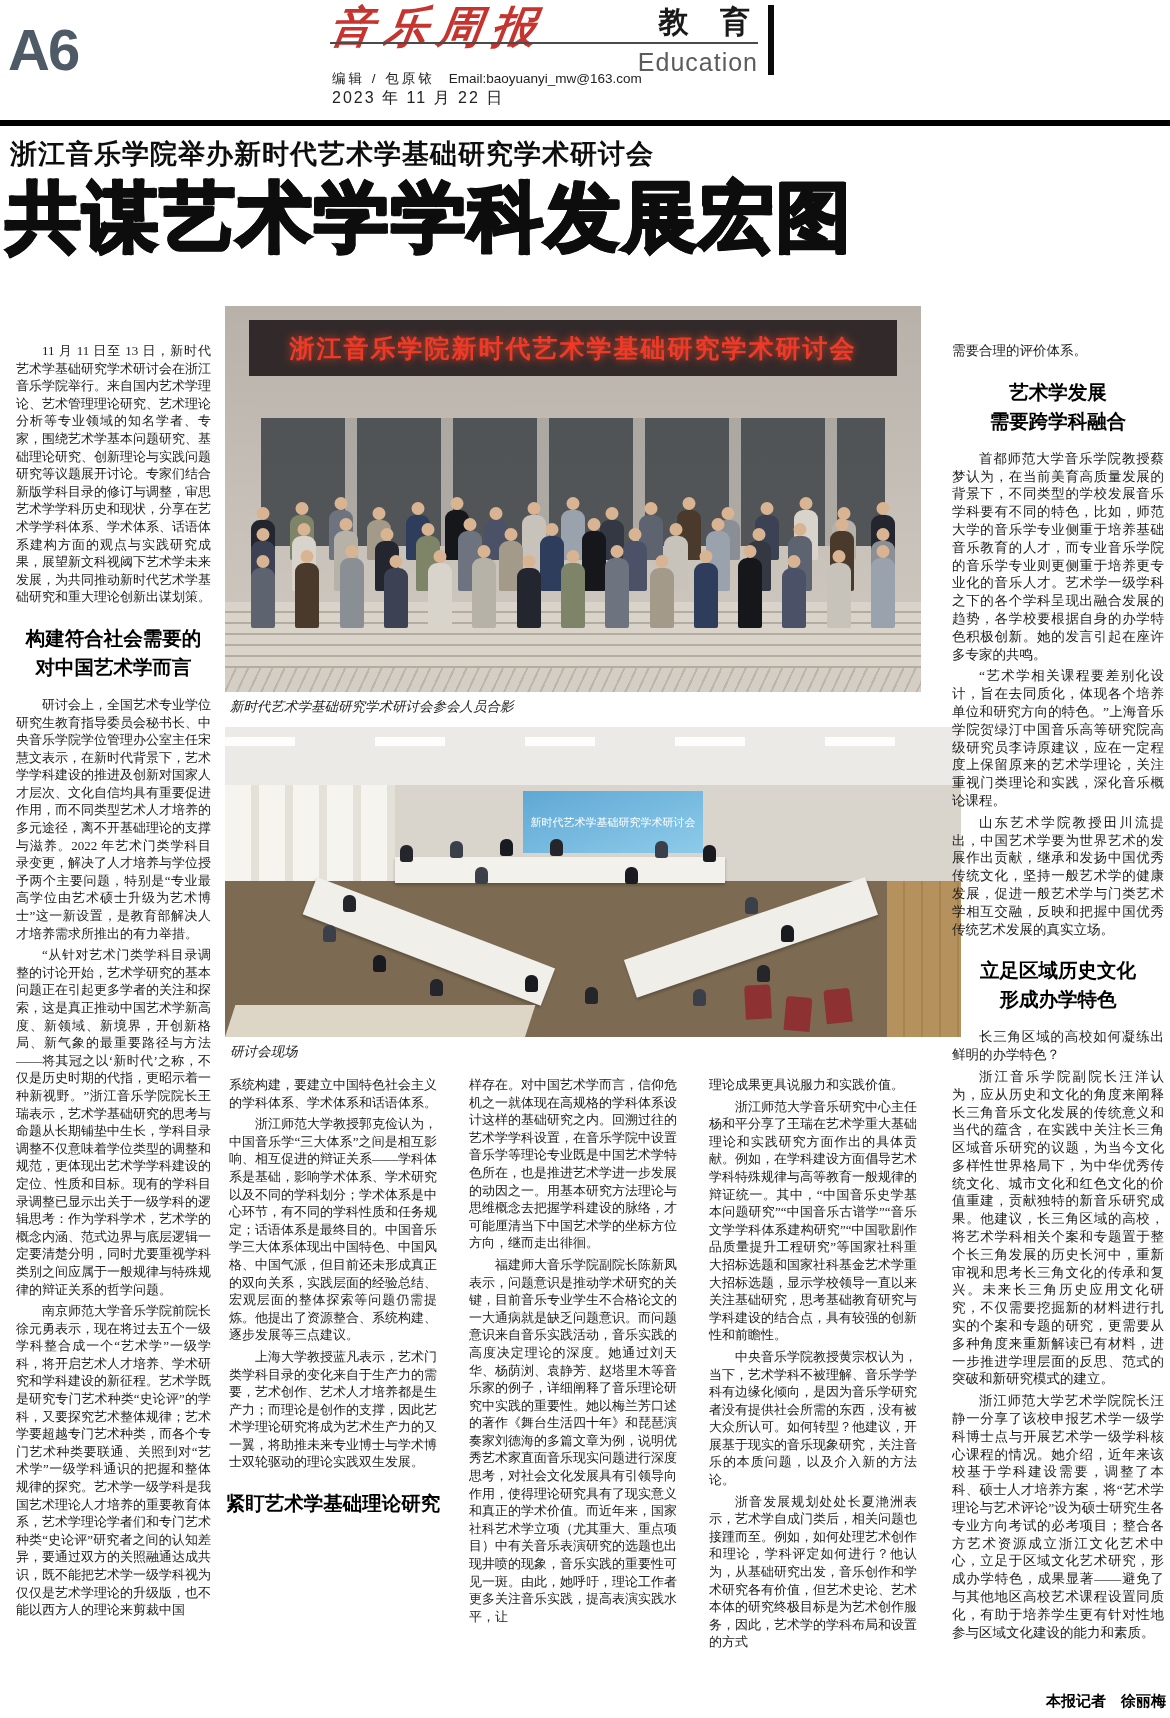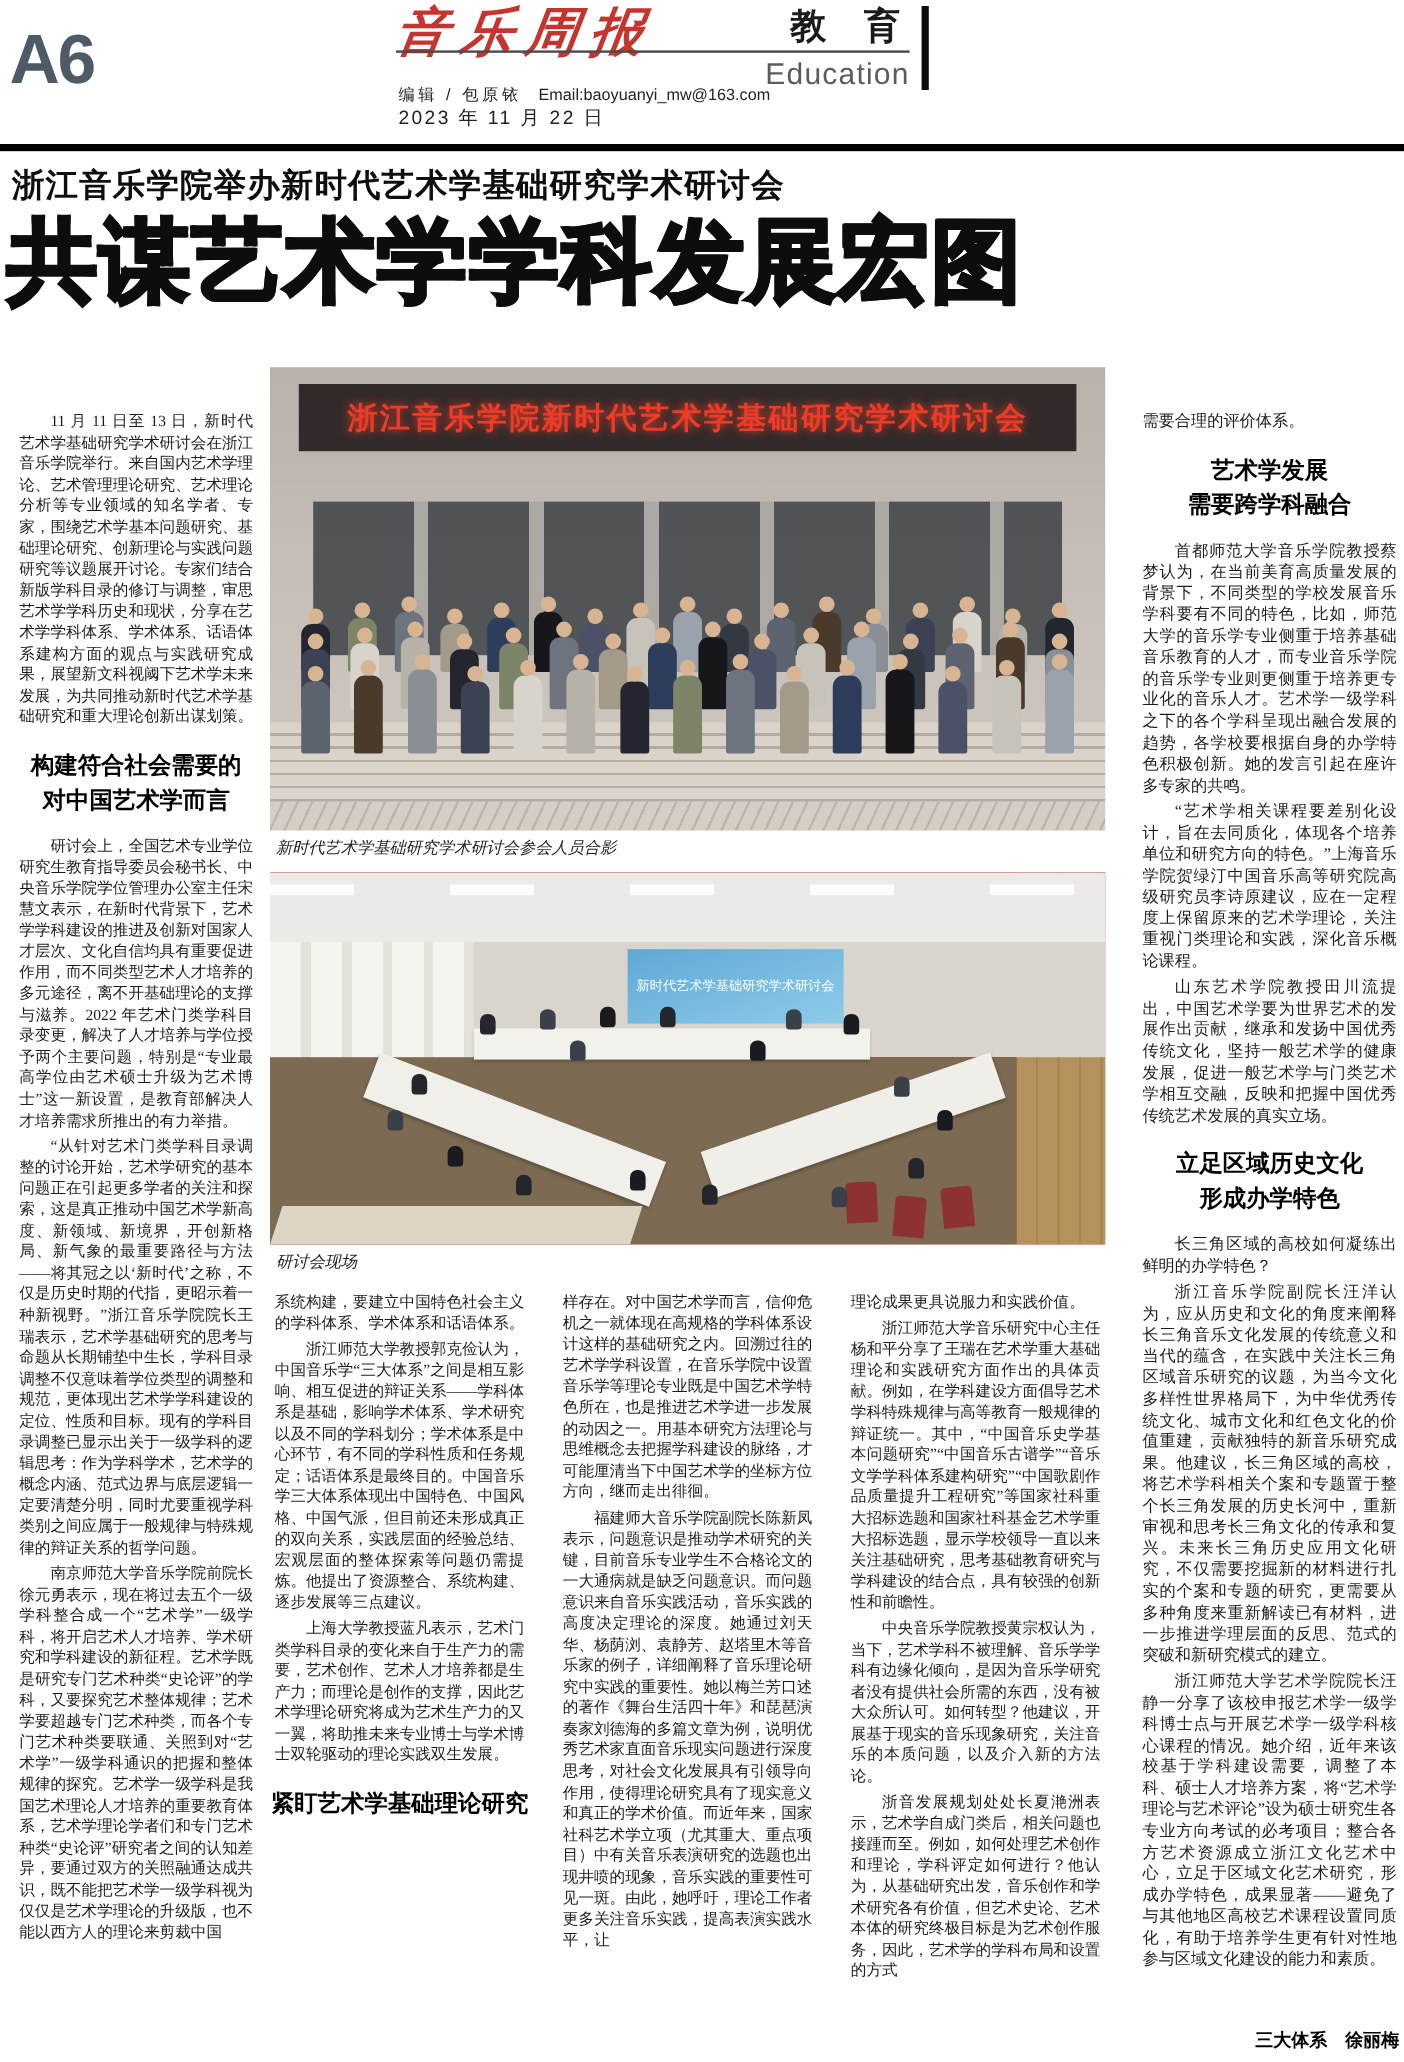--- a/index.html
+++ b/index.html
@@ -66,21 +66,21 @@
         background:repeating-linear-gradient(115deg,#d5cec4 0 9px,#bcb5aa 9px 11px); }
   .crowd-row { position:absolute; left:26px; right:26px; display:flex;
         justify-content:space-between; align-items:flex-end; }
   .row-back  { bottom:132px; } .row-mid { bottom:101px; } .row-front { bottom:64px; }
   .person { position:relative; width:24px; border-radius:9px 9px 2px 2px; }
   .person .head { position:absolute; top:-13px; left:50%; transform:translateX(-50%);
         width:13px; height:13px; border-radius:50%; background:#d9b492; }
 
   
   .photo2 { position:absolute; left:225px; top:727px; width:696px; height:310px; overflow:hidden;
-        background:#b91c1c; }
+        background:#f0abfc;padding-left:40px; }
   .p2-ceiling { position:absolute; left:0; top:0; right:0; height:58px; background:#eceae6; }
   .p2-lights { position:absolute; left:0; top:10px; right:0; height:9px; opacity:.9;
         background:repeating-linear-gradient(90deg,#ffffff 0 70px,transparent 70px 150px); }
   .p2-wall { position:absolute; left:0; top:58px; right:0; height:96px; background:#d9d5cd; }
   .p2-window { position:absolute; left:0; top:58px; width:170px; height:106px;
         background:repeating-linear-gradient(90deg,#f6f4ee 0 26px,#e4e1d8 26px 34px); }
   .p2-screen { position:absolute; left:298px; top:64px; width:180px; height:62px;
         background:linear-gradient(160deg,#5fa8d5,#8ecbe9); display:flex; align-items:center;
         justify-content:center; text-align:center; padding:4px; box-sizing:border-box; }
   .p2-screen span { color:#fff; font-size:11px; line-height:14px; font-family:"Liberation Sans",sans-serif; }
@@ -366,16 +366,16 @@
     <p class="para">首都师范大学音乐学院教授蔡梦认为，在当前美育高质量发展的背景下，不同类型的学校发展音乐学科要有不同的特色，比如，师范大学的音乐学专业侧重于培养基础音乐教育的人才，而专业音乐学院的音乐学专业则更侧重于培养更专业化的音乐人才。艺术学一级学科之下的各个学科呈现出融合发展的趋势，各学校要根据自身的办学特色积极创新。她的发言引起在座许多专家的共鸣。</p>
     <p class="para">“艺术学相关课程要差别化设计，旨在去同质化，体现各个培养单位和研究方向的特色。”上海音乐学院贺绿汀中国音乐高等研究院高级研究员李诗原建议，应在一定程度上保留原来的艺术学理论，关注重视门类理论和实践，深化音乐概论课程。</p>
     <p class="para">山东艺术学院教授田川流提出，中国艺术学要为世界艺术的发展作出贡献，继承和发扬中国优秀传统文化，坚持一般艺术学的健康发展，促进一般艺术学与门类艺术学相互交融，反映和把握中国优秀传统艺术发展的真实立场。</p>
     <h3 class="subhead">
       <span class="sh-line">立足区域历史文化</span>
       <span class="sh-line">形成办学特色</span>
     </h3>
     <p class="para">长三角区域的高校如何凝练出鲜明的办学特色？</p>
     <p class="para">浙江音乐学院副院长汪洋认为，应从历史和文化的角度来阐释长三角音乐文化发展的传统意义和当代的蕴含，在实践中关注长三角区域音乐研究的议题，为当今文化多样性世界格局下，为中华优秀传统文化、城市文化和红色文化的价值重建，贡献独特的新音乐研究成果。他建议，长三角区域的高校，将艺术学科相关个案和专题置于整个长三角发展的历史长河中，重新审视和思考长三角文化的传承和复兴。未来长三角历史应用文化研究，不仅需要挖掘新的材料进行扎实的个案和专题的研究，更需要从多种角度来重新解读已有材料，进一步推进学理层面的反思、范式的突破和新研究模式的建立。</p>
     <p class="para">浙江师范大学艺术学院院长汪静一分享了该校申报艺术学一级学科博士点与开展艺术学一级学科核心课程的情况。她介绍，近年来该校基于学科建设需要，调整了本科、硕士人才培养方案，将“艺术学理论与艺术评论”设为硕士研究生各专业方向考试的必考项目；整合各方艺术资源成立浙江文化艺术中心，立足于区域文化艺术研究，形成办学特色，成果显著——避免了与其他地区高校艺术课程设置同质化，有助于培养学生更有针对性地参与区域文化建设的能力和素质。</p>
-    <div class="byline">三大体系　徐丽梅</div>
+    <div class="byline">本报记者　徐丽梅</div>
   </div>
 
 </div>
 
 </body></html>

